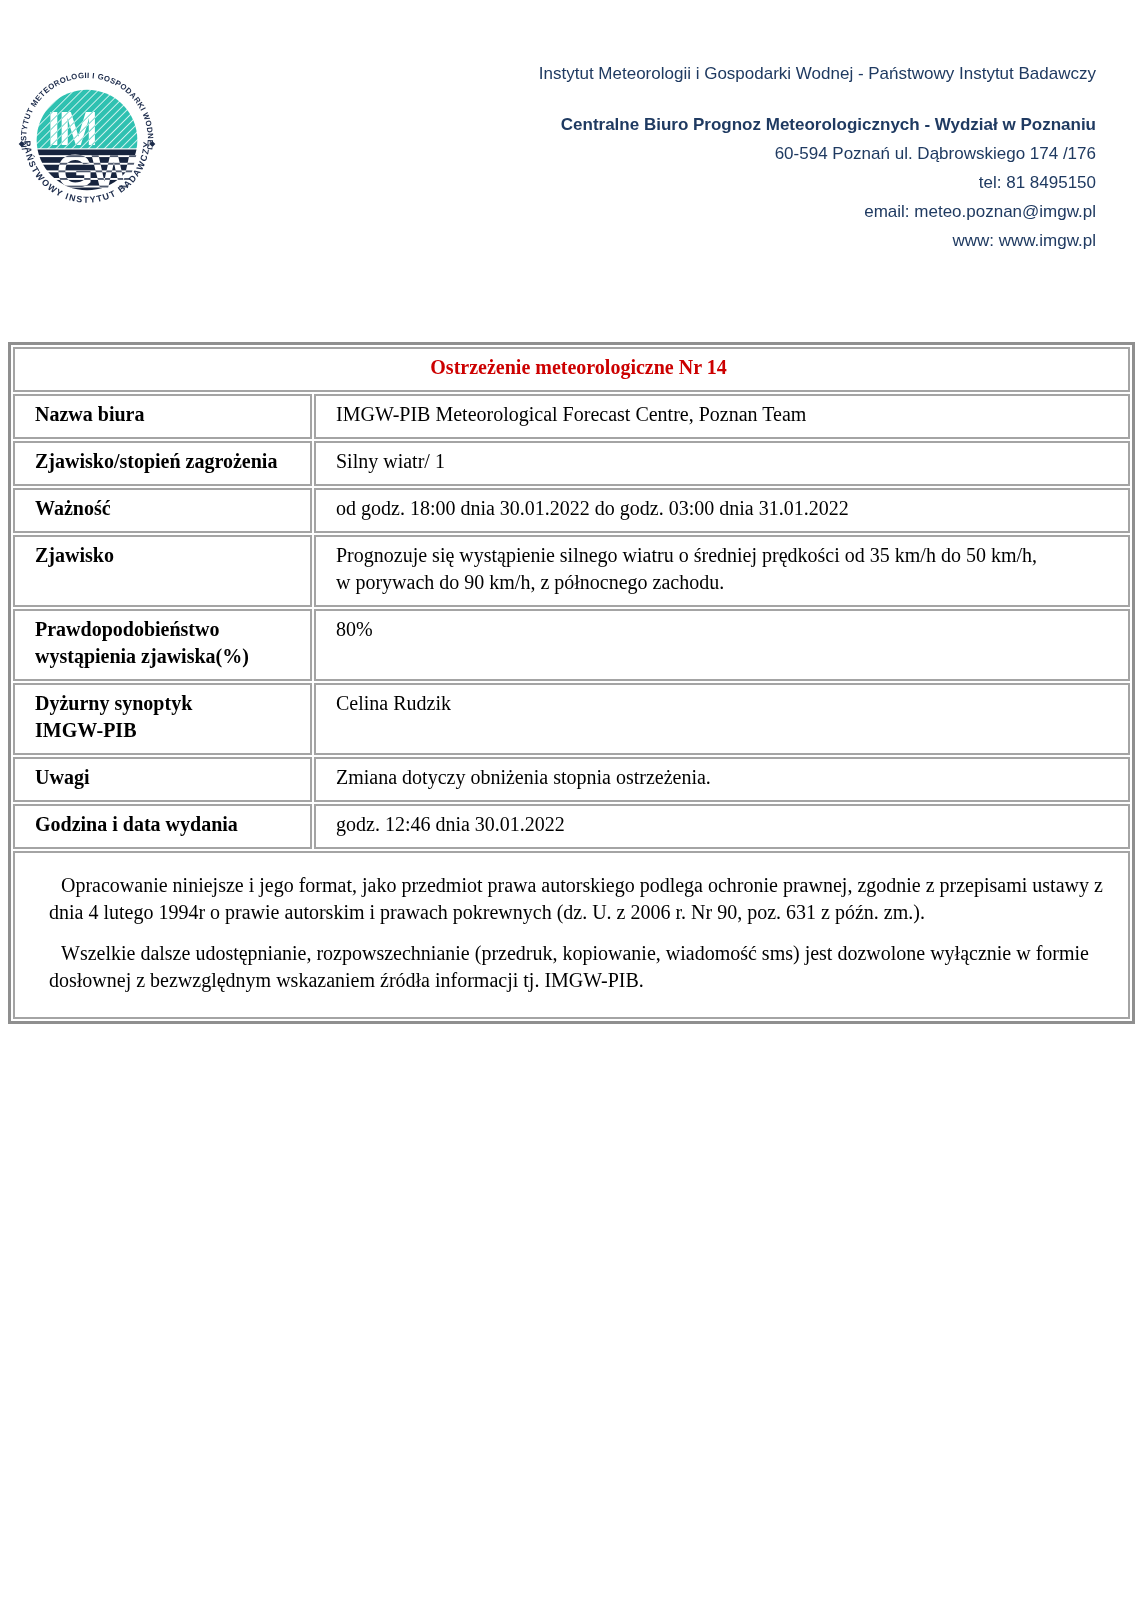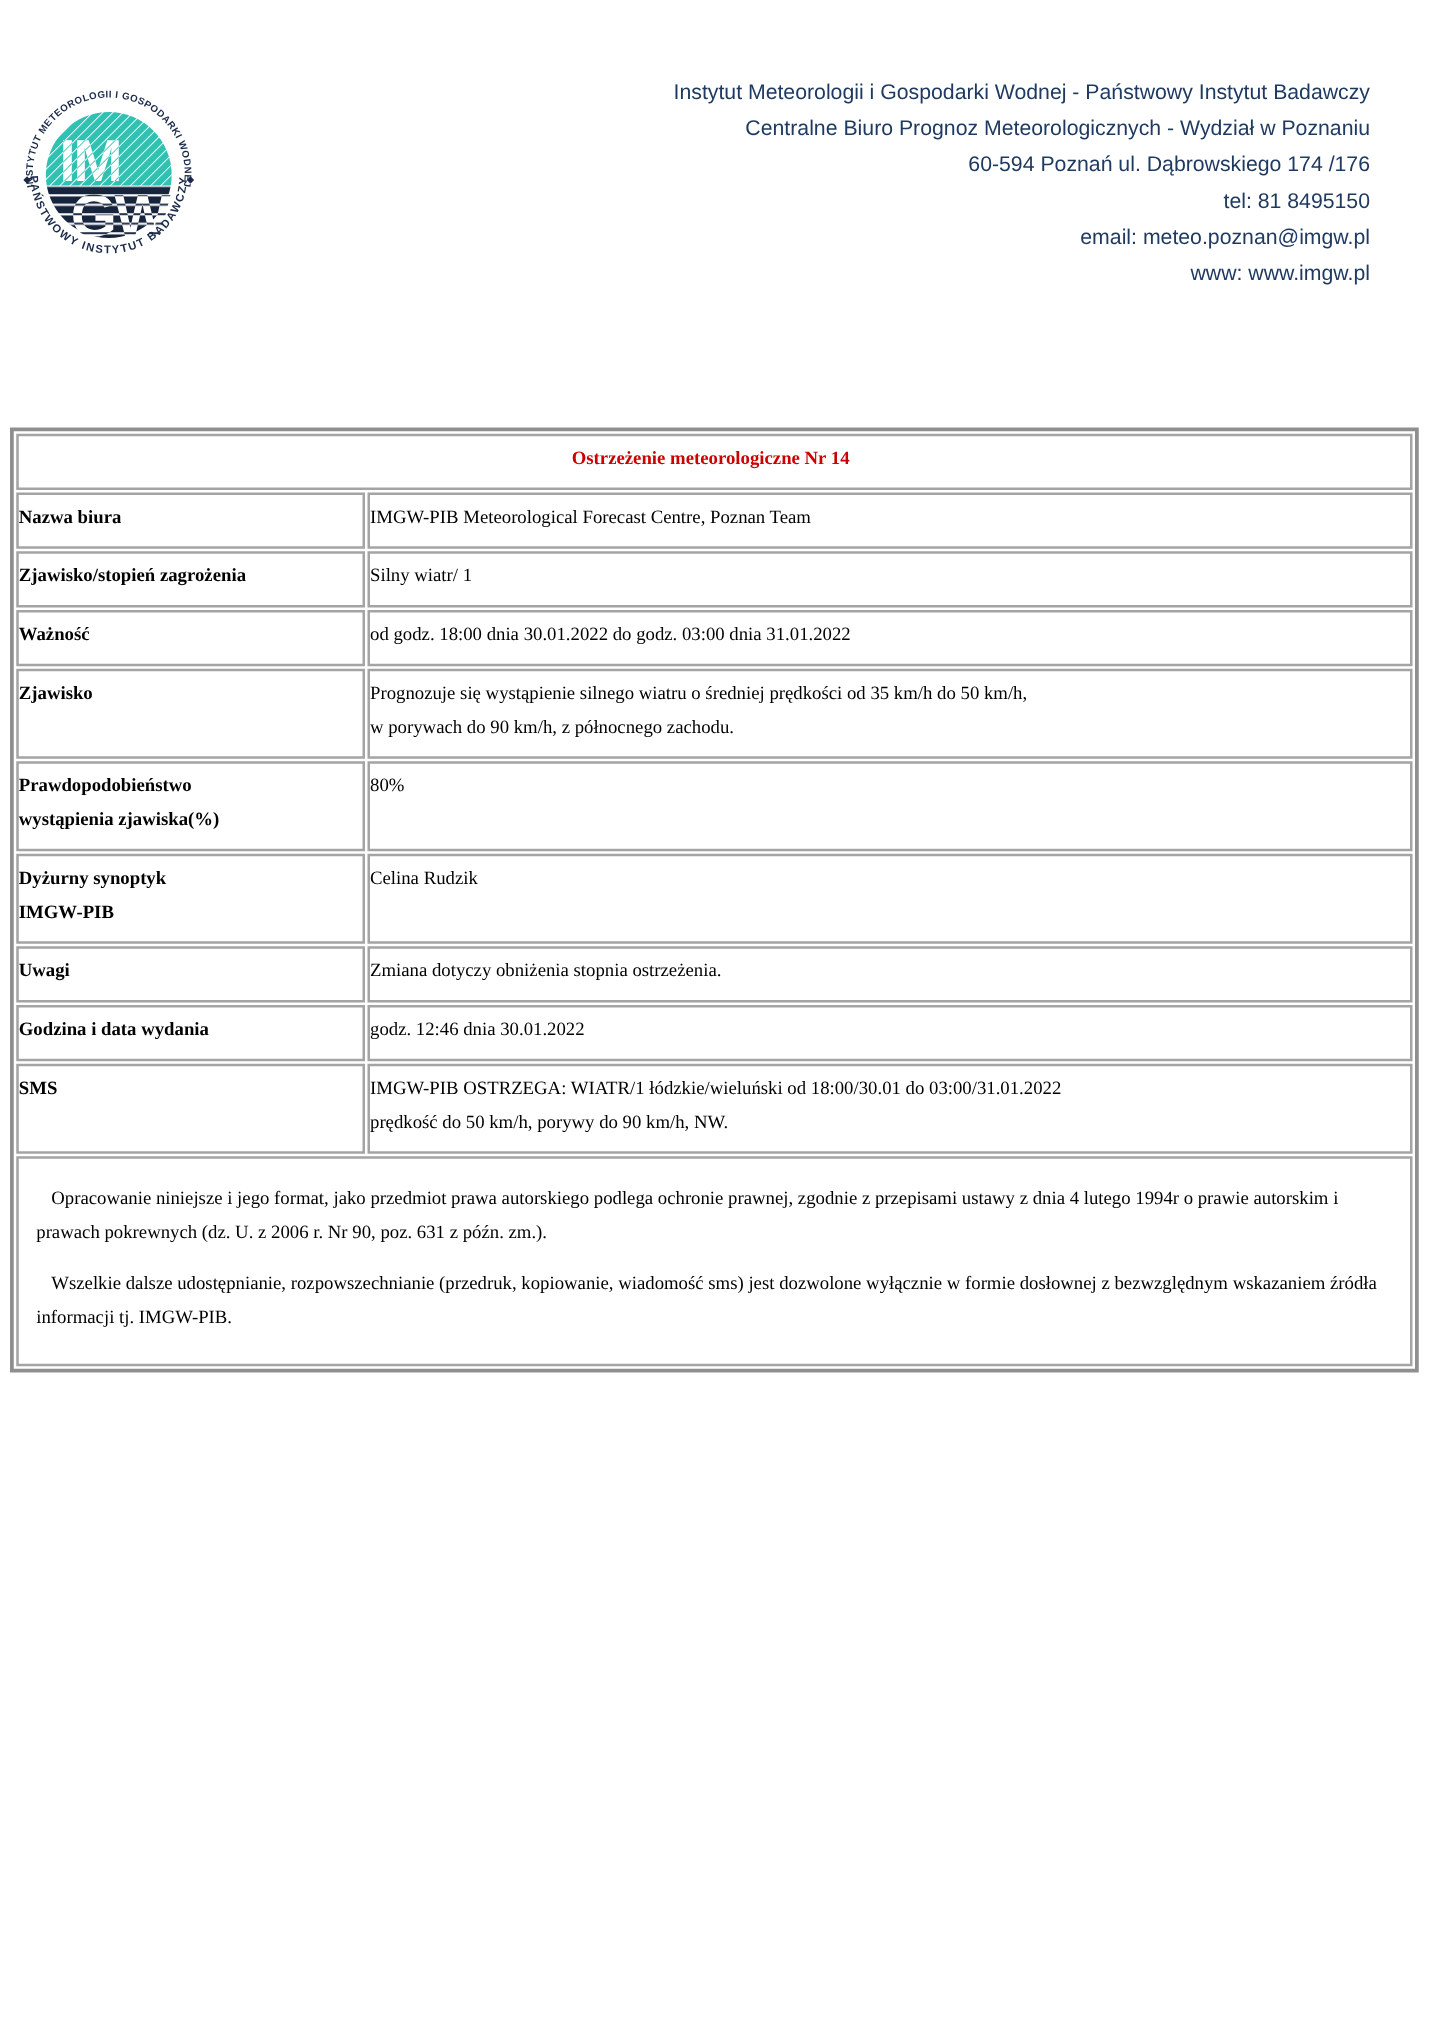--- a/index.html
+++ b/index.html
@@ -22,38 +22,38 @@
   .contact{
     position:absolute;
     top:59px; right:47px;
     text-align:right;
     font-family:"Liberation Sans",sans-serif;
     font-size:17px;
     line-height:29px;
     color:#1f3a61;
     white-space:nowrap;
   }
-  .contact .bold{font-weight:normal;}
+  .contact .bold{font-weight:bold;margin-top:22px;}
 
   
   table.warning{
     position:absolute;
     left:8px; top:342px;
     width:1127px;
     border-collapse:separate;
     border-spacing:2px;
     border:3px solid #8f8f8f;
     background:#fff;
   }
   table.warning td{
     border:2px solid #a4a4a4;
     vertical-align:top;
-    font-size:15px;
+    font-size:20px;
     line-height:27px;
-    padding:5px 6px 9px 0;
+    padding:5px 6px 9px 20px;
     background:#fff;
   }
   td.title-cell{
     text-align:center;
     font-weight:bold;
     font-size:21px;
     line-height:27px;
     color:#cc0000;
     padding:10px 0 10px 0;
   }
@@ -197,27 +197,20 @@
     <tr>
       <td class="lbl">Uwagi</td>
       <td class="val">Zmiana dotyczy obniżenia stopnia ostrzeżenia.</td>
     </tr>
 
     <tr>
       <td class="lbl">Godzina i data wydania</td>
       <td class="val">godz. 12:46 dnia 30.01.2022</td>
     </tr>
 
-    <tr>
-      <td class="lbl">SMS</td>
-      <td class="val">
-        <div>IMGW-PIB OSTRZEGA: WIATR/1 łódzkie/wieluński od 18:00/30.01 do 03:00/31.01.2022</div>
-        <div>prędkość do 50 km/h, porywy do 90 km/h, NW.</div>
-      </td>
-    </tr>
 
     <tr>
       <td colspan="2" class="footer-cell">
         <p>Opracowanie niniejsze i jego format, jako przedmiot prawa autorskiego podlega ochronie prawnej, zgodnie z przepisami ustawy z dnia 4 lutego 1994r o prawie autorskim i prawach pokrewnych (dz. U. z 2006 r. Nr 90, poz. 631 z późn. zm.).</p>
         <p>Wszelkie dalsze udostępnianie, rozpowszechnianie (przedruk, kopiowanie, wiadomość sms) jest dozwolone wyłącznie w formie dosłownej z bezwzględnym wskazaniem źródła informacji tj. IMGW-PIB.</p>
       </td>
     </tr>
   </tbody>
     </table>
 

